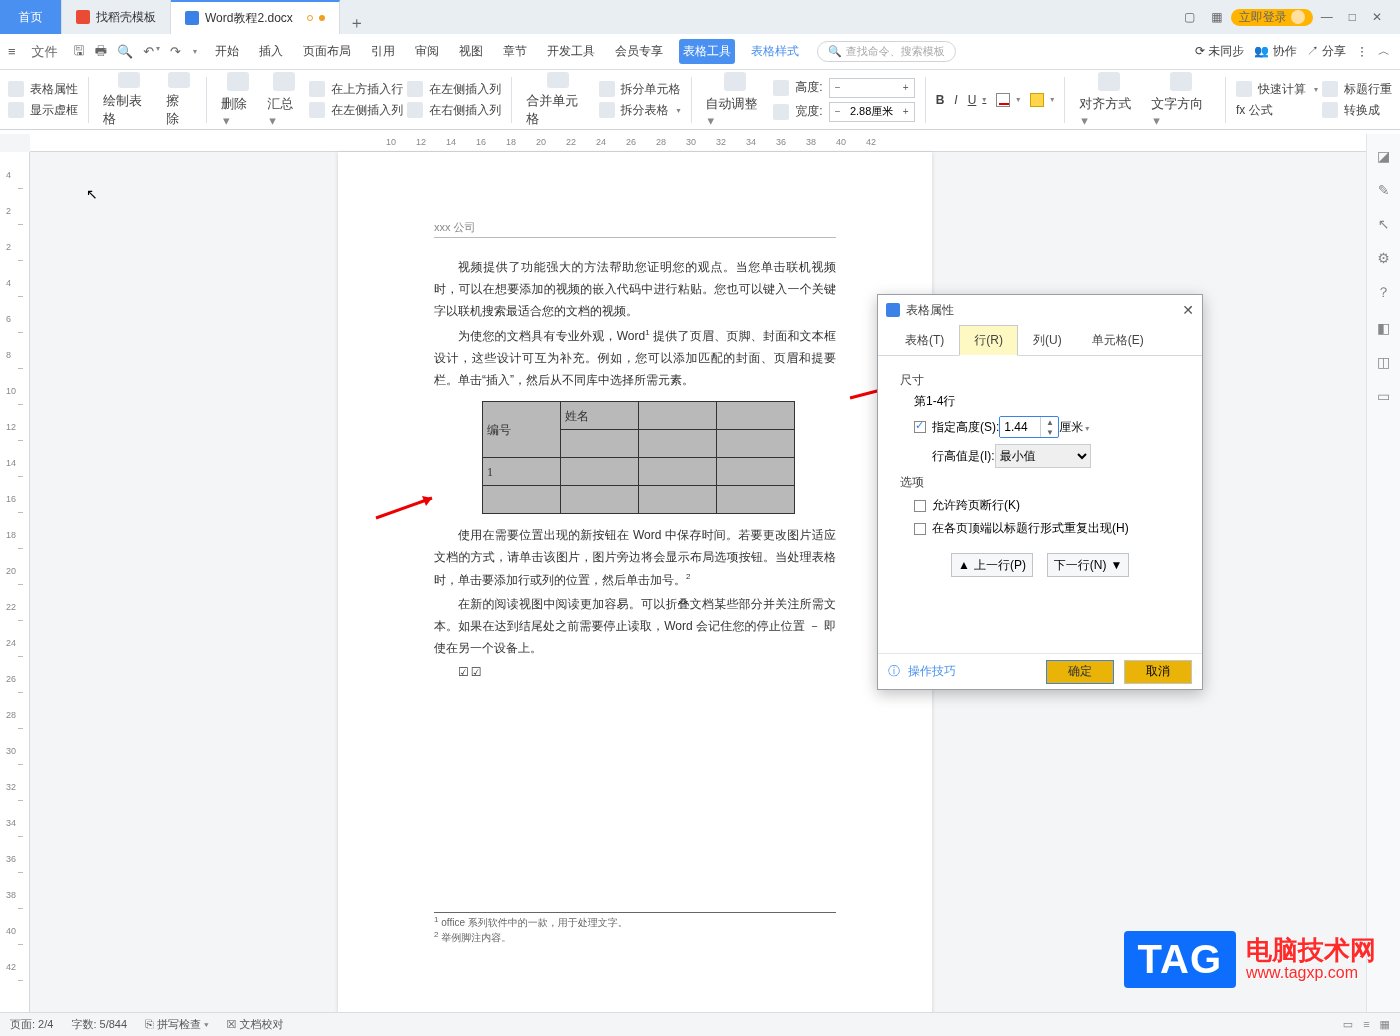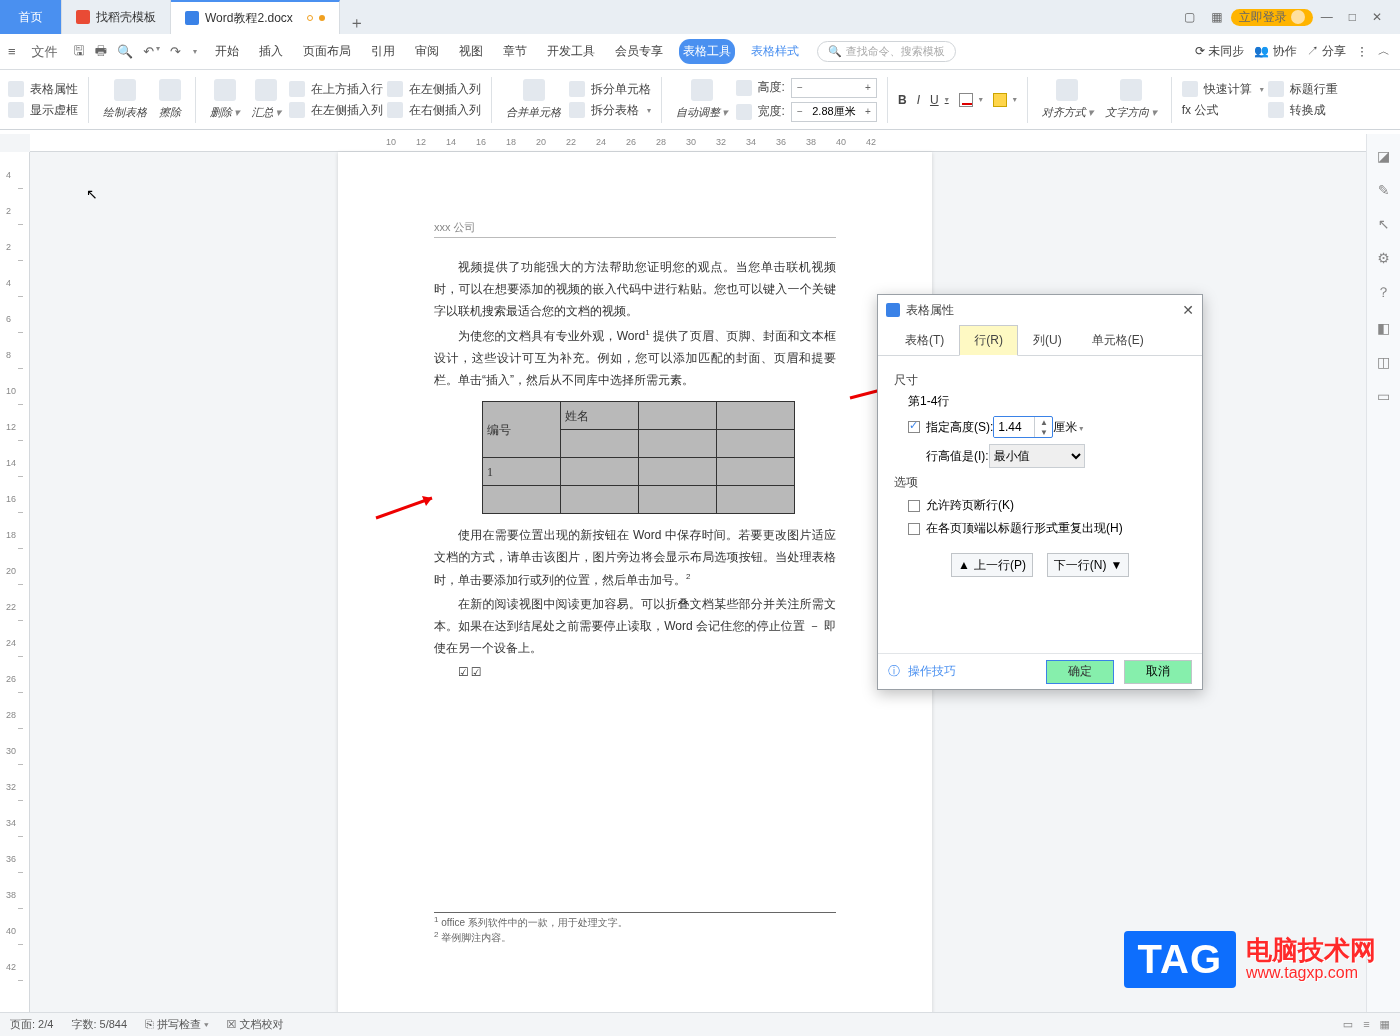--- a/index.html
+++ b/index.html
@@ -17,28 +17,28 @@
   .winctrl{margin-left:auto;display:flex;align-items:center;height:34px;padding-right:10px;}
   .winctrl>div{padding:0 8px;color:#666;font-size:12px;display:flex;align-items:center;}
   .login-pill{background:#ffb400;color:#fff;border-radius:12px;padding:3px 8px 3px 10px;font-size:11px;display:flex;align-items:center;}
   .login-pill .av{width:14px;height:14px;border-radius:50%;background:#ffe0a0;margin-left:4px;}
   .menubar{height:36px;border-bottom:1px solid #d9dde1;display:flex;align-items:center;font-size:12px;color:#444;padding-left:8px;}
   .menubar .grp{display:flex;align-items:center;gap:12px;}
   .menubar .menuitem{padding:4px 4px;}
   .menubar .fileitem{padding:4px 6px;}
   .menubar .search-wrap{display:flex;align-items:center;margin-left:14px;border:1px solid #d0d4d8;border-radius:12px;padding:2px 10px;color:#aaa;font-size:11px;min-width:130px;}
   .menubar .right{margin-left:auto;display:flex;align-items:center;gap:10px;padding-right:10px;}
-  .pill{background:#4a90f0;color:#fff;border-radius:11px;padding:4px 10px;}
+  .pill{background:#4a90f0;color:#fff;border-radius:3px;padding:4px 10px;}
   .pill-txt{color:#4a90f0;}
   .ribbon{height:60px;border-bottom:1px solid #cfd4d9;display:flex;align-items:center;font-size:12px;color:#444;padding:0 8px;gap:4px;position:relative;}
   .ribbon .sep{width:1px;height:46px;background:#dde1e5;margin:0 6px;}
   .ribbon .block{display:flex;flex-direction:column;gap:4px;justify-content:center;}
   .ribbon .btncol{display:flex;flex-direction:column;align-items:center;justify-content:center;gap:4px;height:56px;padding:0 4px;}
   .ribbon .btncol .ic{width:22px;height:22px;background:#e3e8ee;border-radius:3px;}
-  .ribbon .btncol span{font-size:11px;font-style:italic;}
+  .ribbon .btncol span{font-size:13px;}
   .ribbon .line2{display:flex;align-items:center;gap:6px;white-space:nowrap;}
   .ribbon .line2 .ic2{width:16px;height:16px;background:#e3e8ee;border-radius:2px;}
   .spin{display:flex;align-items:center;border:1px solid #c9ced3;height:20px;}
   .spin input{width:52px;border:none;font-size:11px;text-align:center;outline:none;}
   .spin .btn{width:16px;text-align:center;color:#666;font-size:10px;}
   .toolrow{display:flex;gap:10px;align-items:center;}
   .toolrow .titem{display:flex;align-items:center;gap:4px;}
   .clr{width:14px;height:14px;background:#ffd54a;border:1px solid #cca400;display:inline-block;}
   .clr2{width:14px;height:14px;border:1px solid #888;display:inline-block;position:relative;}
   .clr2::after{content:"";position:absolute;left:2px;top:9px;width:10px;height:2px;background:#d00;}
@@ -58,33 +58,33 @@
   .foot{position:absolute;top:760px;left:96px;right:96px;border-top:1px solid #666;padding-top:2px;font-size:10px;color:#666;}
   .foot sup{font-size:8px;}
   .chk::before{content:"☑";margin-right:4px;}
   .dlg{position:absolute;left:877px;top:294px;width:326px;height:396px;background:#fff;border:1px solid #9aa0a6;box-shadow:0 4px 14px rgba(0,0,0,.25);font-size:12px;}
   .dlg .tbar{height:30px;display:flex;align-items:center;padding:0 8px;color:#444;}
   .dlg .tbar .tico{width:14px;height:14px;background:#3a82e7;border-radius:2px;margin-right:6px;}
   .dlg .tbar .x{margin-left:auto;font-size:14px;color:#555;}
   .dlg .tabs{display:flex;border-bottom:1px solid #d4d8dc;padding-left:12px;gap:0;}
   .dlg .tabs .t{padding:6px 14px;border:1px solid transparent;border-bottom:none;color:#444;}
   .dlg .tabs .t.act{border-color:#c7cbd0;background:#fef9c3;border-bottom:1px solid #fff;margin-bottom:-1px;}
-  .dlg .pane{padding:10px 16px;}
+  .dlg .pane{padding:10px 22px;}
   .dlg .lbl{margin:6px 0 4px;color:#444;}
   .dlg .row{display:flex;align-items:center;margin:6px 0 6px 14px;}
   .dlg .spin2{display:flex;border:1px solid #3a82e7;border-radius:2px;height:22px;width:60px;overflow:hidden;}
   .dlg .spin2 input{width:40px;border:none;font-size:12px;padding-left:4px;outline:none;}
   .dlg .spin2 .sp{display:flex;flex-direction:column;width:18px;font-size:8px;color:#666;}
   .dlg .spin2 .sp div{flex:1;display:flex;align-items:center;justify-content:center;border-left:1px solid #c9ced3;}
   .dlg select{border:1px solid #c9ced3;height:24px;font-size:12px;width:96px;}
   .dlg .btns{display:flex;gap:14px;justify-content:center;margin-top:16px;}
   .dlg .btns button{width:82px;height:24px;border:1px solid #c0c4c8;background:#f5f7f9;font-size:12px;display:flex;align-items:center;justify-content:center;}
   .dlg .ftr{position:absolute;left:0;right:0;bottom:0;height:36px;border-top:1px solid #e2e5e8;display:flex;align-items:center;padding:0 10px;gap:8px;}
   .dlg .ftr .link{color:#4a90f0;}
-  .dlg .ftr button{height:24px;min-width:68px;border:1px solid #c0c4c8;background:#86efac;font-size:12px;}
+  .dlg .ftr button{height:24px;min-width:68px;border:1px solid #c0c4c8;background:#eab308;font-size:12px;}
   .dlg .ftr .ok{border-color:#3a82e7;color:#333;}
   .rtpane{position:absolute;right:0;top:134px;bottom:24px;width:34px;background:#f7f9fb;border-left:1px solid #e1e4e8;display:flex;flex-direction:column;align-items:center;gap:18px;padding-top:14px;color:#888;}
   .rtpane div{font-size:14px;}
   .status{position:absolute;left:0;right:0;bottom:0;height:24px;background:#f3f5f7;border-top:1px solid #d9dde1;display:flex;align-items:center;font-size:11px;color:#555;padding:0 10px;gap:18px;}
   .status .right{margin-left:auto;display:flex;gap:10px;color:#888;}
   .arrow-red{position:absolute;width:72px;height:30px;}
   .watermark{position:absolute;right:24px;bottom:48px;display:flex;align-items:center;gap:10px;}
   .watermark .wbox{background:#0d6efd;color:#fff;font-weight:900;font-size:40px;padding:6px 14px;border-radius:4px;letter-spacing:1px;}
   .watermark .wtxt{color:#ff2a2a;font-weight:700;font-size:26px;text-shadow:1px 1px 0 #fff;line-height:1.05;}
   .watermark .wtxt .sm{font-size:16px;color:#ff2a2a;font-weight:400;}

